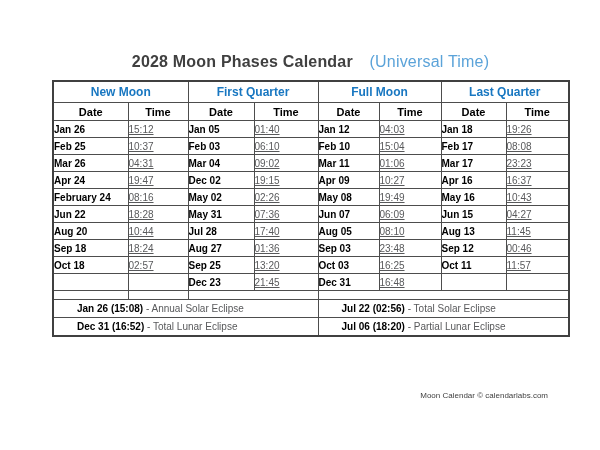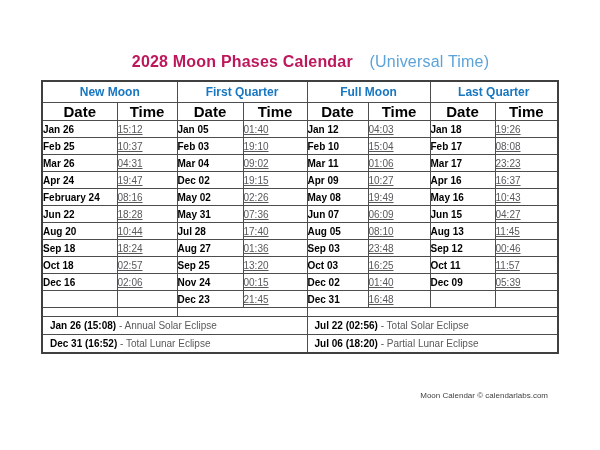--- a/index.html
+++ b/index.html
@@ -11,26 +11,26 @@
     overflow: hidden;
   }
   .page-title {
     position: absolute;
     top: 53px; left: 0; width: 600px;
     text-align: center;
     font-size: 16px;
     letter-spacing: 0.2px;
     white-space: nowrap;
   }
-  .title-main { color: #be185d; font-weight: bold; margin-left: 21px; }
+  .title-main { color: #404040; font-weight: bold; margin-left: 21px; }
   .title-suffix { color: #5ba3d9; font-weight: normal; margin-left: 12px; }
 
   table.moon-table {
     position: absolute;
-    left: 41px; top: 80px;
+    left: 52px; top: 80px;
     width: 516px;
     border-collapse: collapse;
     table-layout: fixed;
     border: 2px solid #404040;
   }
   table.moon-table th, table.moon-table td {
     border: 1px solid #4d4d4d;
     padding: 0;
     overflow: hidden;
     white-space: nowrap;
@@ -38,21 +38,21 @@
   th.section-header {
     height: 20px;
     font-size: 12px;
     font-weight: bold;
     color: #1877c1;
     text-align: center;
     vertical-align: middle;
   }
   th.col-header {
     height: 17px;
-    font-size: 15px;
+    font-size: 11px;
     font-weight: bold;
     color: #000000;
     text-align: center;
     vertical-align: middle;
   }
   tr.data-row td { height: 16px; font-size: 10px; vertical-align: middle; }
   td.date-cell {
     font-weight: bold;
     color: #000000;
     padding-left: 7px;
@@ -62,21 +62,21 @@
     color: #58595b;
     padding-left: 6px;
     border-left: 1px solid #9a9a9a;
     text-decoration: underline;
   }
   tr.spacer-row td { height: 8px; }
   tr.eclipse-row td {
     height: 17px;
     font-size: 10px;
     vertical-align: middle;
-    padding-left: 7px;
+    padding-left: 23px;
   }
   .eclipse-bold { font-weight: bold; color: #000000; }
   .eclipse-text { color: #58595b; }
   .footer-credit {
     position: absolute;
     top: 391px;
     right: 52px;
     font-size: 8px;
     color: #3f3f3f;
   }
@@ -126,21 +126,21 @@
         <td class="time-cell">01:40</td>
         <td class="date-cell">Jan 12</td>
         <td class="time-cell">04:03</td>
         <td class="date-cell">Jan 18</td>
         <td class="time-cell">19:26</td>
       </tr>
       <tr class="data-row">
         <td class="date-cell">Feb 25</td>
         <td class="time-cell">10:37</td>
         <td class="date-cell">Feb 03</td>
-        <td class="time-cell">19:10</td>
+        <td class="time-cell">06:10</td>
         <td class="date-cell">Feb 10</td>
         <td class="time-cell">15:04</td>
         <td class="date-cell">Feb 17</td>
         <td class="time-cell">08:08</td>
       </tr>
       <tr class="data-row">
         <td class="date-cell">Mar 26</td>
         <td class="time-cell">04:31</td>
         <td class="date-cell">Mar 04</td>
         <td class="time-cell">09:02</td>
@@ -203,30 +203,20 @@
         <td class="date-cell">Oct 18</td>
         <td class="time-cell">02:57</td>
         <td class="date-cell">Sep 25</td>
         <td class="time-cell">13:20</td>
         <td class="date-cell">Oct 03</td>
         <td class="time-cell">16:25</td>
         <td class="date-cell">Oct 11</td>
         <td class="time-cell">11:57</td>
       </tr>
       <tr class="data-row">
-        <td class="date-cell">Dec 16</td>
-        <td class="time-cell">02:06</td>
-        <td class="date-cell">Nov 24</td>
-        <td class="time-cell">00:15</td>
-        <td class="date-cell">Dec 02</td>
-        <td class="time-cell">01:40</td>
-        <td class="date-cell">Dec 09</td>
-        <td class="time-cell">05:39</td>
-      </tr>
-      <tr class="data-row">
         <td class="date-cell"></td>
         <td class="time-cell"></td>
         <td class="date-cell">Dec 23</td>
         <td class="time-cell">21:45</td>
         <td class="date-cell">Dec 31</td>
         <td class="time-cell">16:48</td>
         <td class="date-cell"></td>
         <td class="time-cell"></td>
       </tr>
     </tbody>

